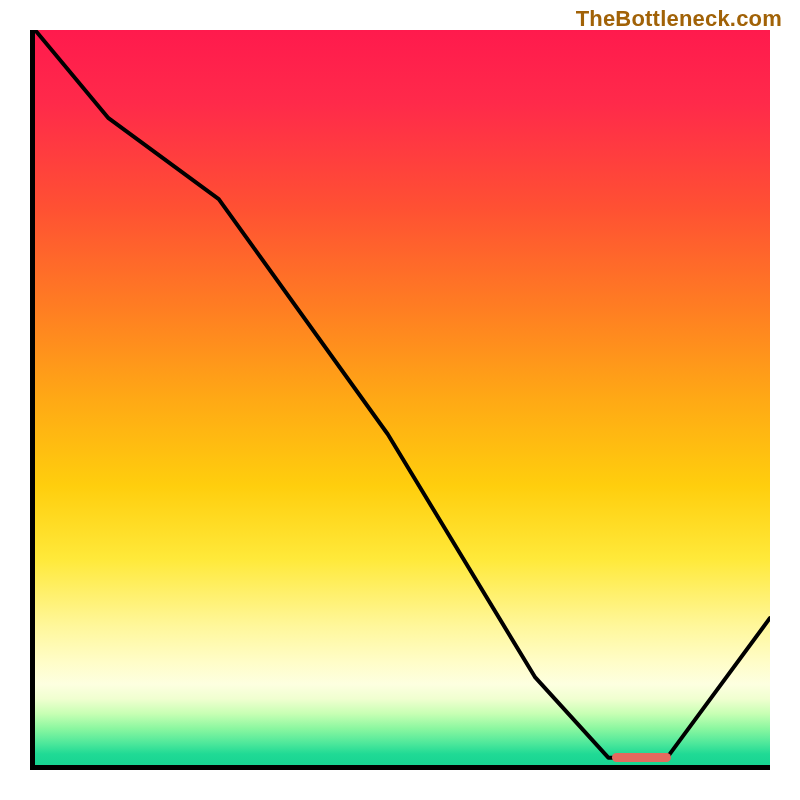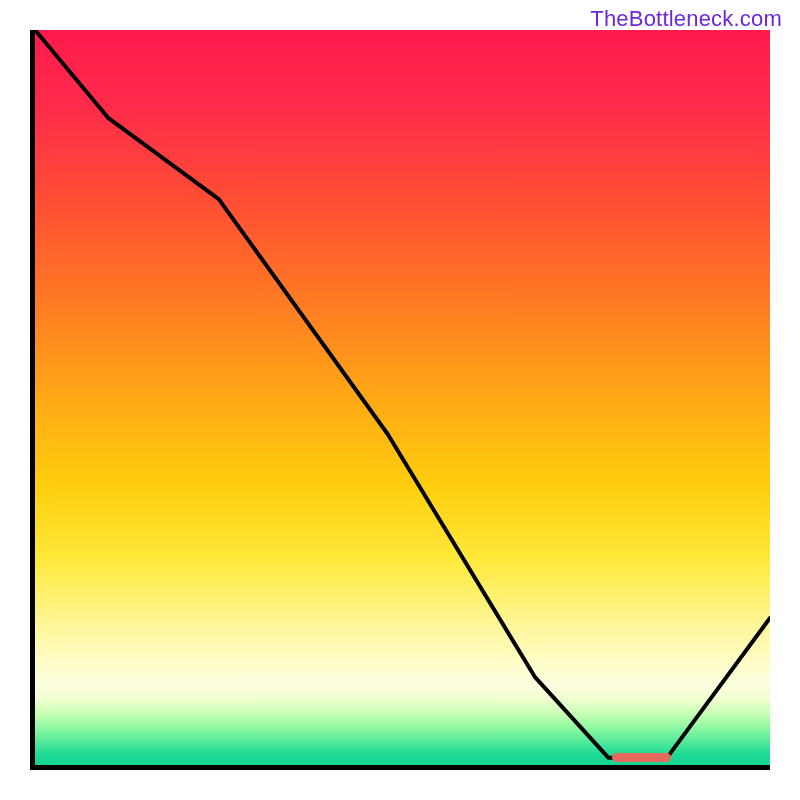--- a/index.html
+++ b/index.html
@@ -14,22 +14,22 @@
   .frame {
     position: relative;
     width: 800px;
     height: 800px;
   }
   .watermark {
     position: absolute;
     top: 6px;
     right: 18px;
     font-size: 22px;
-    font-weight: 400;
-    color: #6d28d9;
+    font-weight: 700;
+    color: #a16207;
     letter-spacing: 0.2px;
   }
   .plot-area {
     position: absolute;
     left: 30px;
     top: 30px;
     width: 740px;
     height: 740px;
     box-sizing: border-box;
     border-left: 5px solid #000;

